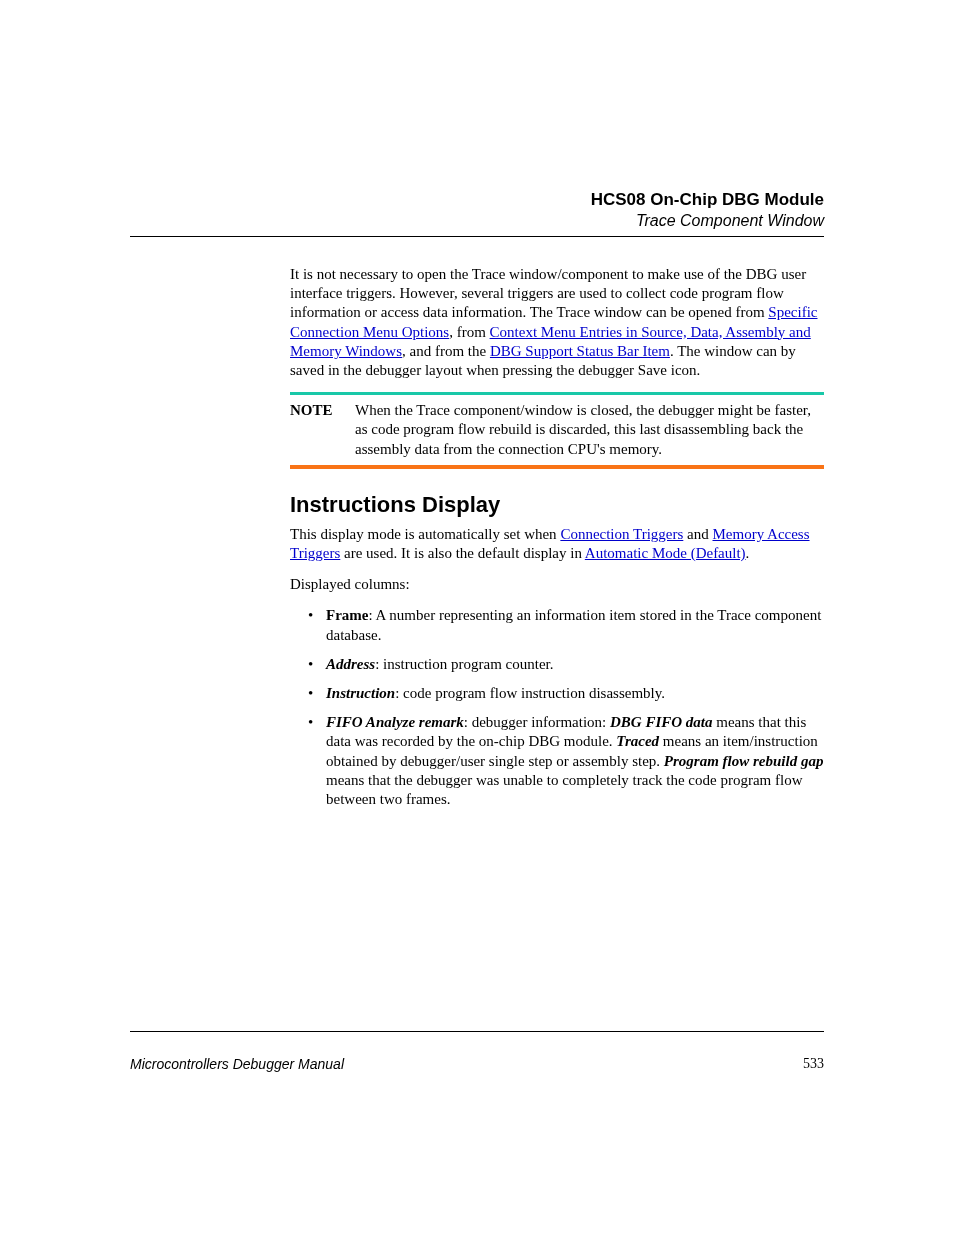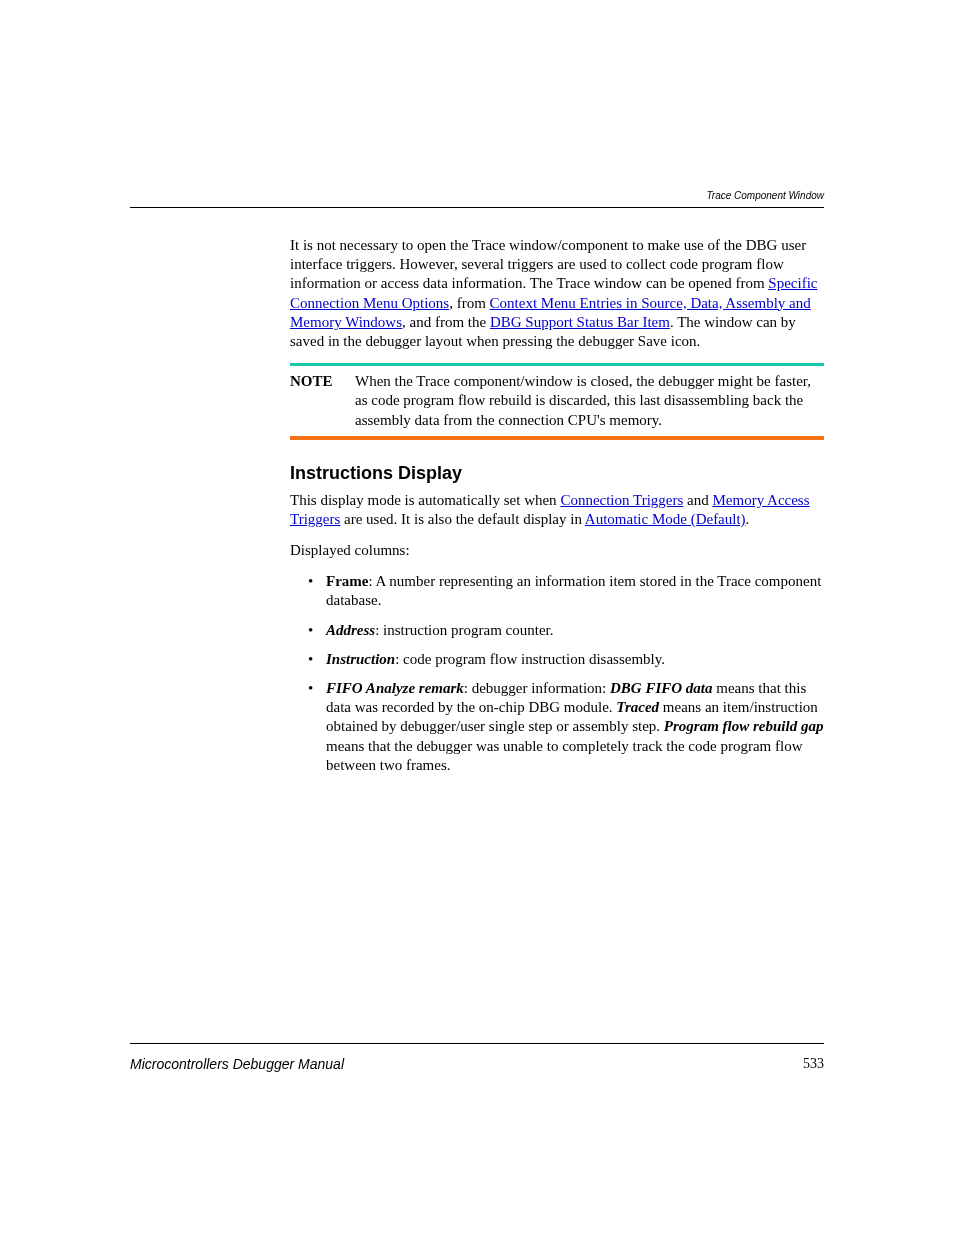--- a/index.html
+++ b/index.html
@@ -26,21 +26,21 @@
   }
   .header-title {
     font-family: Arial, Helvetica, sans-serif;
     font-weight: bold;
     font-size: 17px;
     margin: 0 0 2px 0;
   }
   .header-sub {
     font-family: Arial, Helvetica, sans-serif;
     font-style: italic;
-    font-size: 10px;
+    font-size: 16px;
     margin: 0 0 6px 0;
   }
   .thin-rule {
     border: none;
     border-top: 1px solid #000;
     margin: 0;
   }
   .content {
     margin-left: 160px;
     margin-top: 28px;
@@ -63,21 +63,21 @@
   }
   .note-label {
     font-weight: bold;
     width: 65px;
     flex: 0 0 65px;
   }
   .note-text { flex: 1; }
   h2.section {
     font-family: Arial, Helvetica, sans-serif;
     font-weight: bold;
-    font-size: 18px;
+    font-size: 22px;
     margin: 22px 0 6px 0;
   }
   ul.bullets {
     list-style: none;
     padding: 0;
     margin: 0 0 12px 0;
   }
   ul.bullets li {
     position: relative;
     padding-left: 28px;
@@ -91,35 +91,36 @@
     left: 10px;
     top: 0;
     font-size: 15px;
   }
   .footer {
     position: absolute;
     left: 130px;
     right: 130px;
     bottom: 163px;
     border-top: 1px solid #000;
-    padding-top: 12px;
+    padding-top: 24px;
     display: flex;
     justify-content: space-between;
     font-family: Arial, Helvetica, sans-serif;
     font-size: 14px;
     font-style: italic;
   }
   .footer .pnum { font-style: normal; font-family: "Times New Roman", Times, serif; }
 </style>
 </head>
 <body>
 
 <div class="page">
 
   <div class="header">
+    <div class="header-title">HCS08 On-Chip DBG Module</div>
     <div class="header-sub">Trace Component Window</div>
     <hr class="thin-rule">
   </div>
 
   <div class="content">
 
     <p>
       <span>It is not necessary to open the Trace window/component to make use of the DBG user interface triggers. However, several triggers are used to collect code program flow information or access data information. The Trace window can be opened from </span><a href="#" class="link">Specific Connection Menu Options</a><span>, from </span><a href="#" class="link">Context Menu Entries in Source, Data, Assembly and Memory Windows</a><span>, and from the </span><a href="#" class="link">DBG Support Status Bar Item</a><span>. The window can by saved in the debugger layout when pressing the debugger Save icon.</span>
     </p>
 

